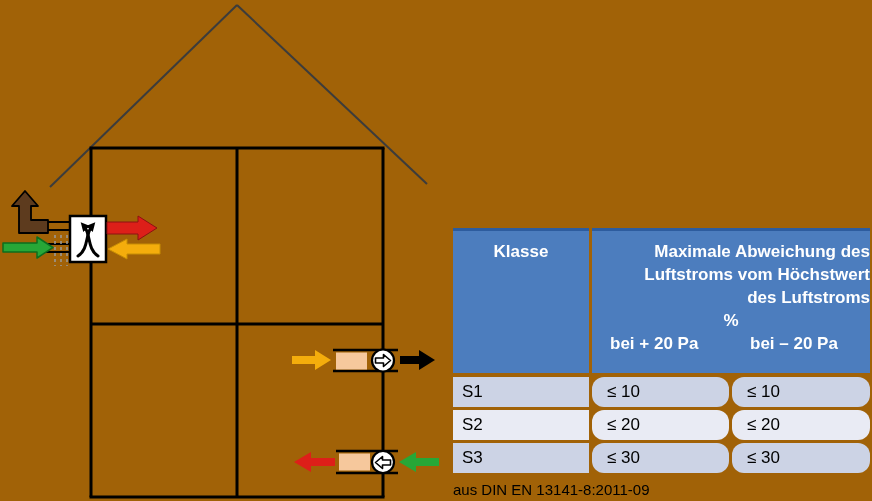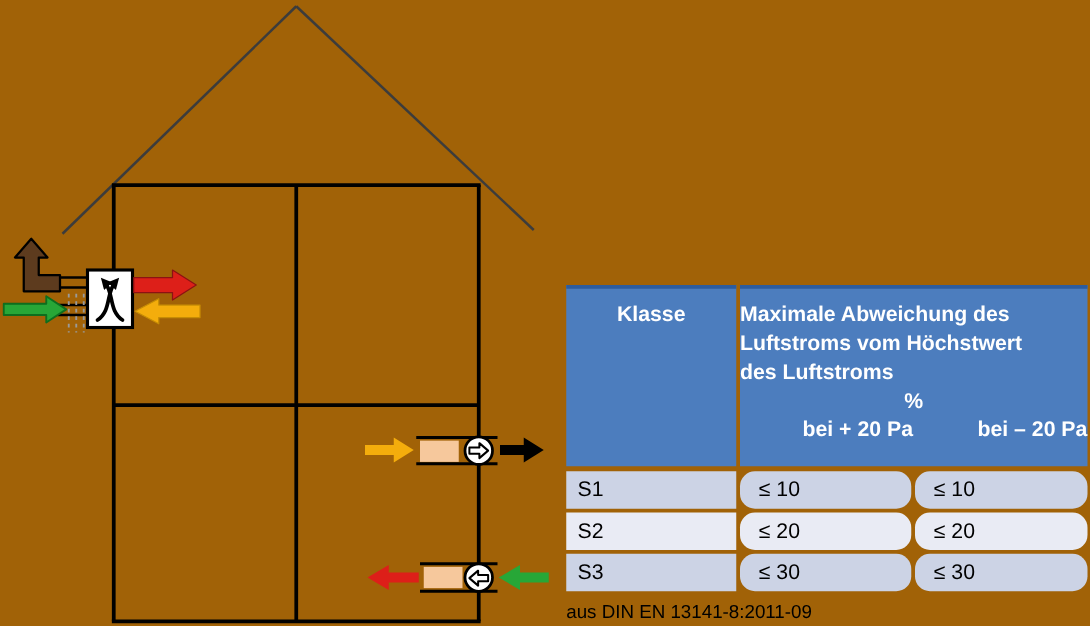--- a/index.html
+++ b/index.html
@@ -12,24 +12,24 @@
 
   
   .klasse-table{position:absolute;left:453px;top:228px;width:417px;}
   .thead{display:grid;grid-template-columns:136px 278px;column-gap:3px;height:145px;}
   .th{
     background:#4c7dbe;border-top:3px solid #2d5c9e;color:#fff;
     font-weight:bold;font-size:17px;line-height:23px;padding-top:9px;
   }
   .th-klasse{text-align:center;}
   .th-merged{text-align:center;}
-  .th-title-line{text-align:left;}
+  .th-title-line{text-align:right;}
   .th-unit{text-align:center;}
   .th-sub{display:grid;grid-template-columns:140px 138px;text-align:left;}
-  .th-sub>div{padding-left:18px;white-space:nowrap;margin-left:32px;}
+  .th-sub>div{padding-left:18px;white-space:nowrap;}
   .trow{
     display:grid;grid-template-columns:136px 137px 138px;column-gap:3px;
     height:30px;margin-top:3px;font-size:17px;color:#000;
   }
   .trow.first{margin-top:4px;}
   .row-a>div{background:#ccd3e5;text-align:center;}
   .row-b>div{background:#e9ebf4;text-align:center;}
   .tc{display:flex;align-items:center;height:100%;}
   .tc-class{padding-left:9px;}
   .tc-val{padding-left:15px;border-radius:12px;}

